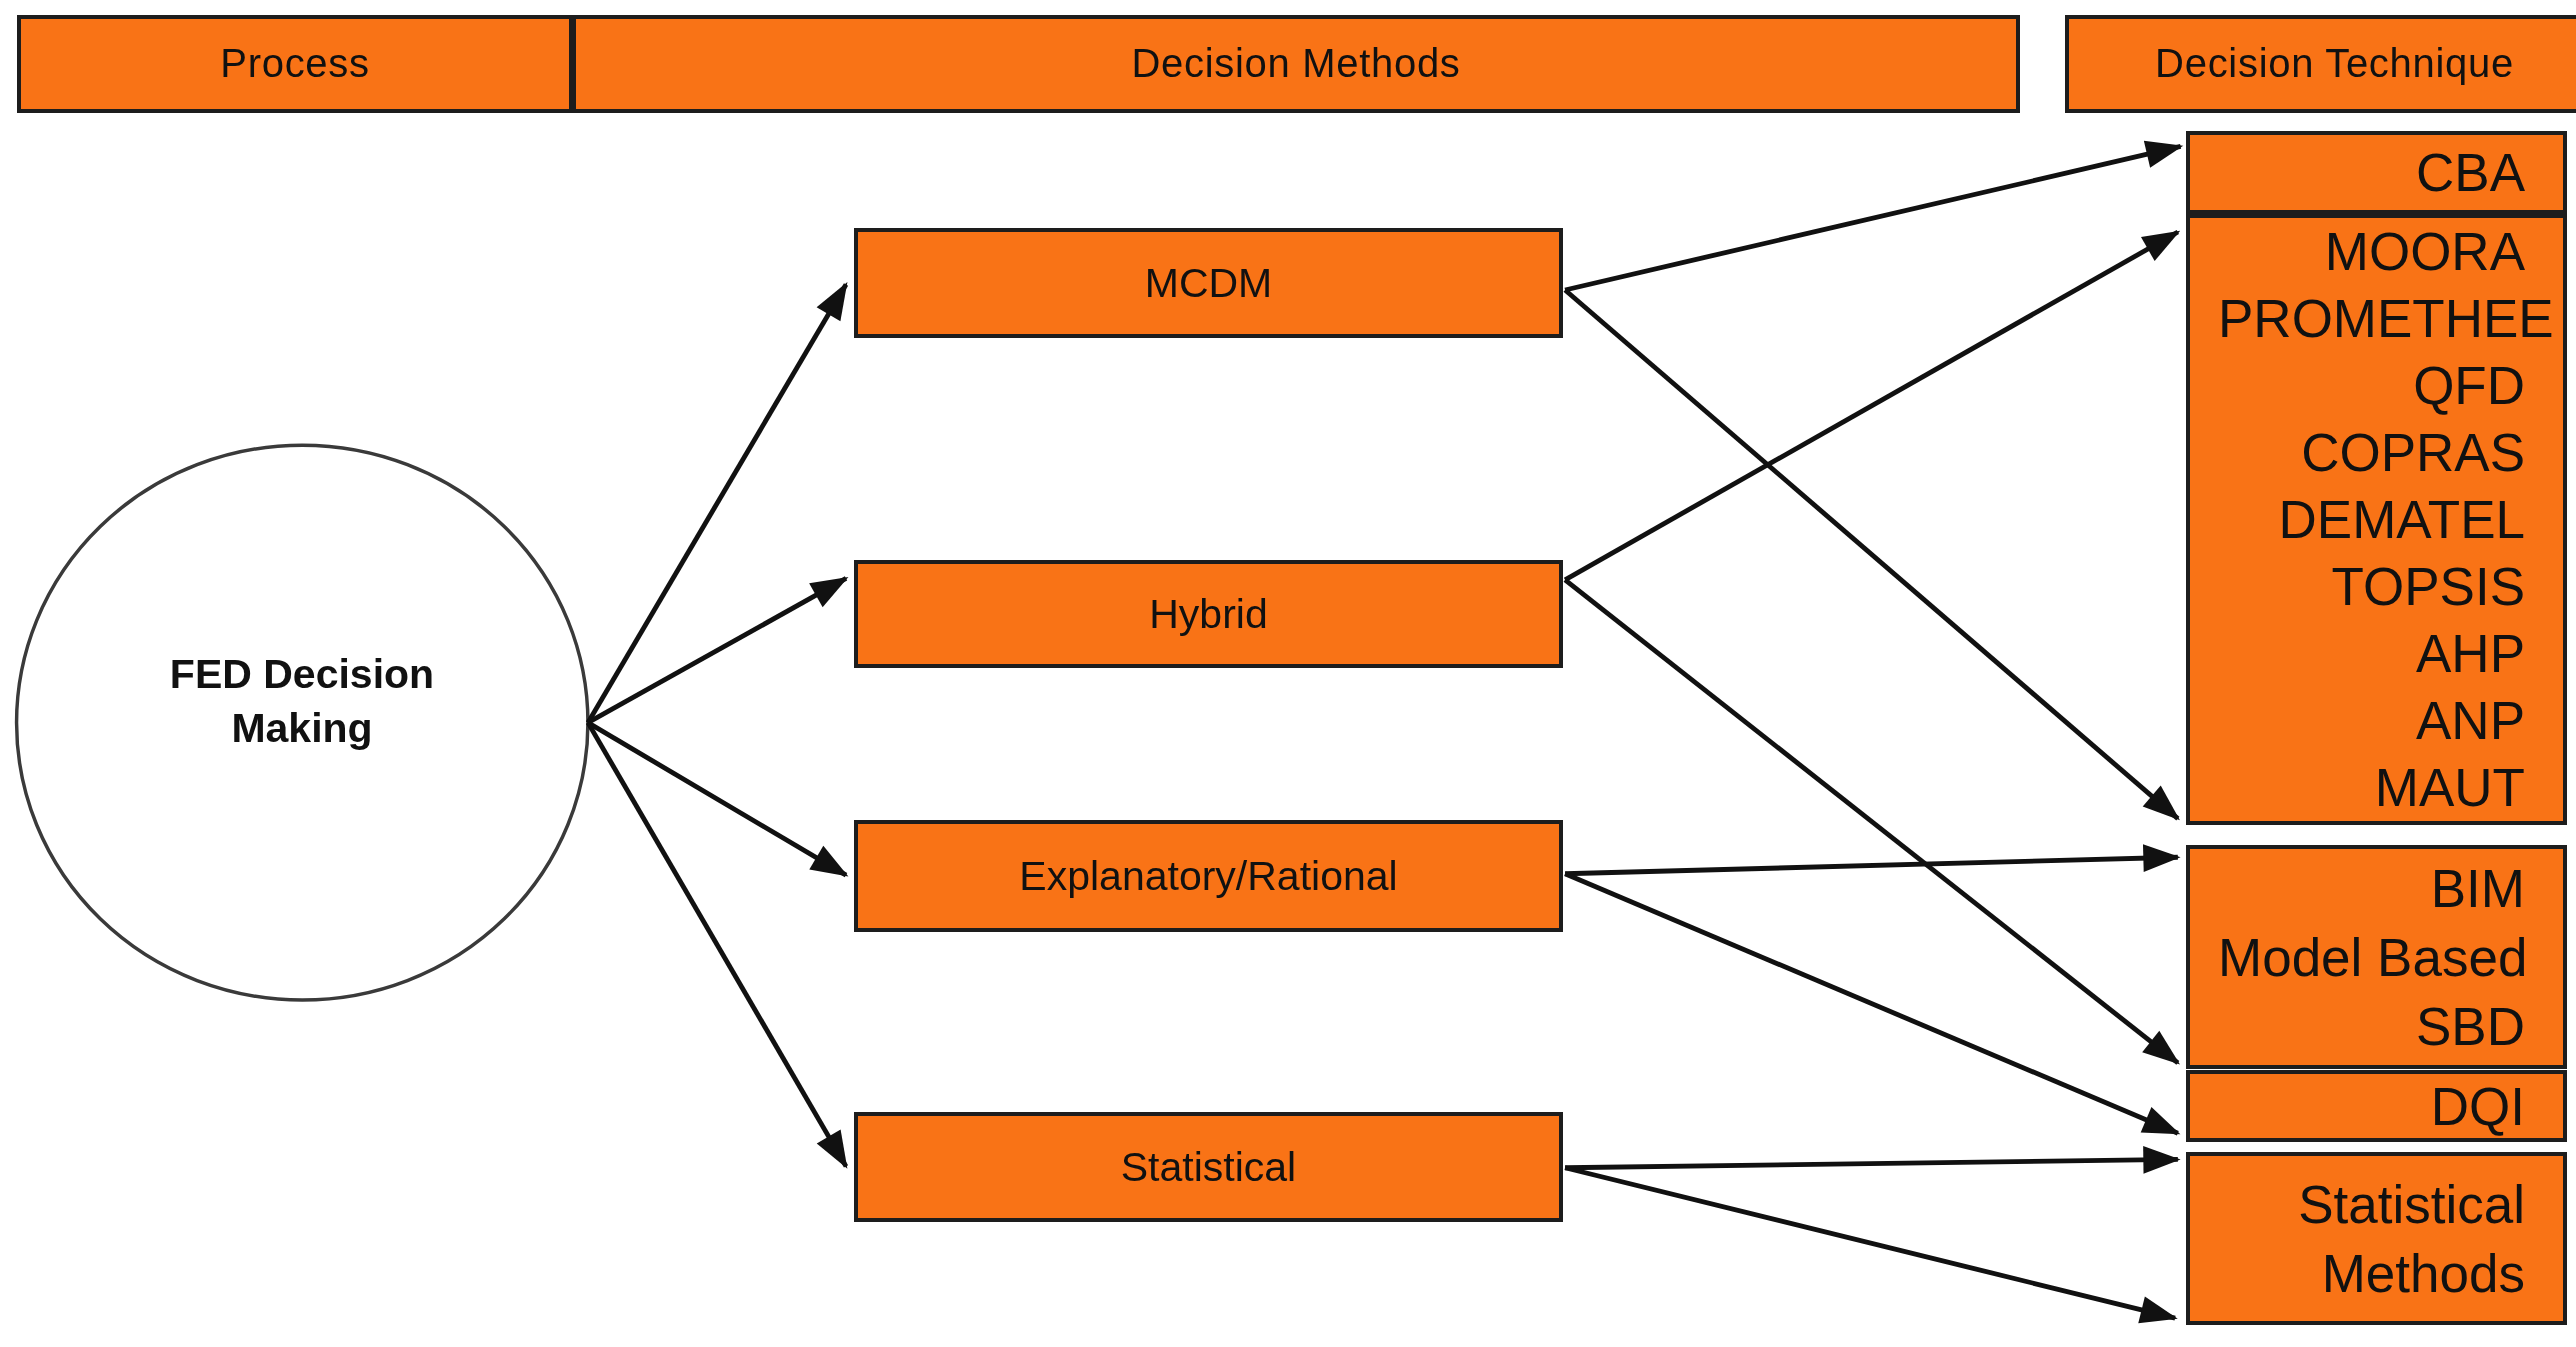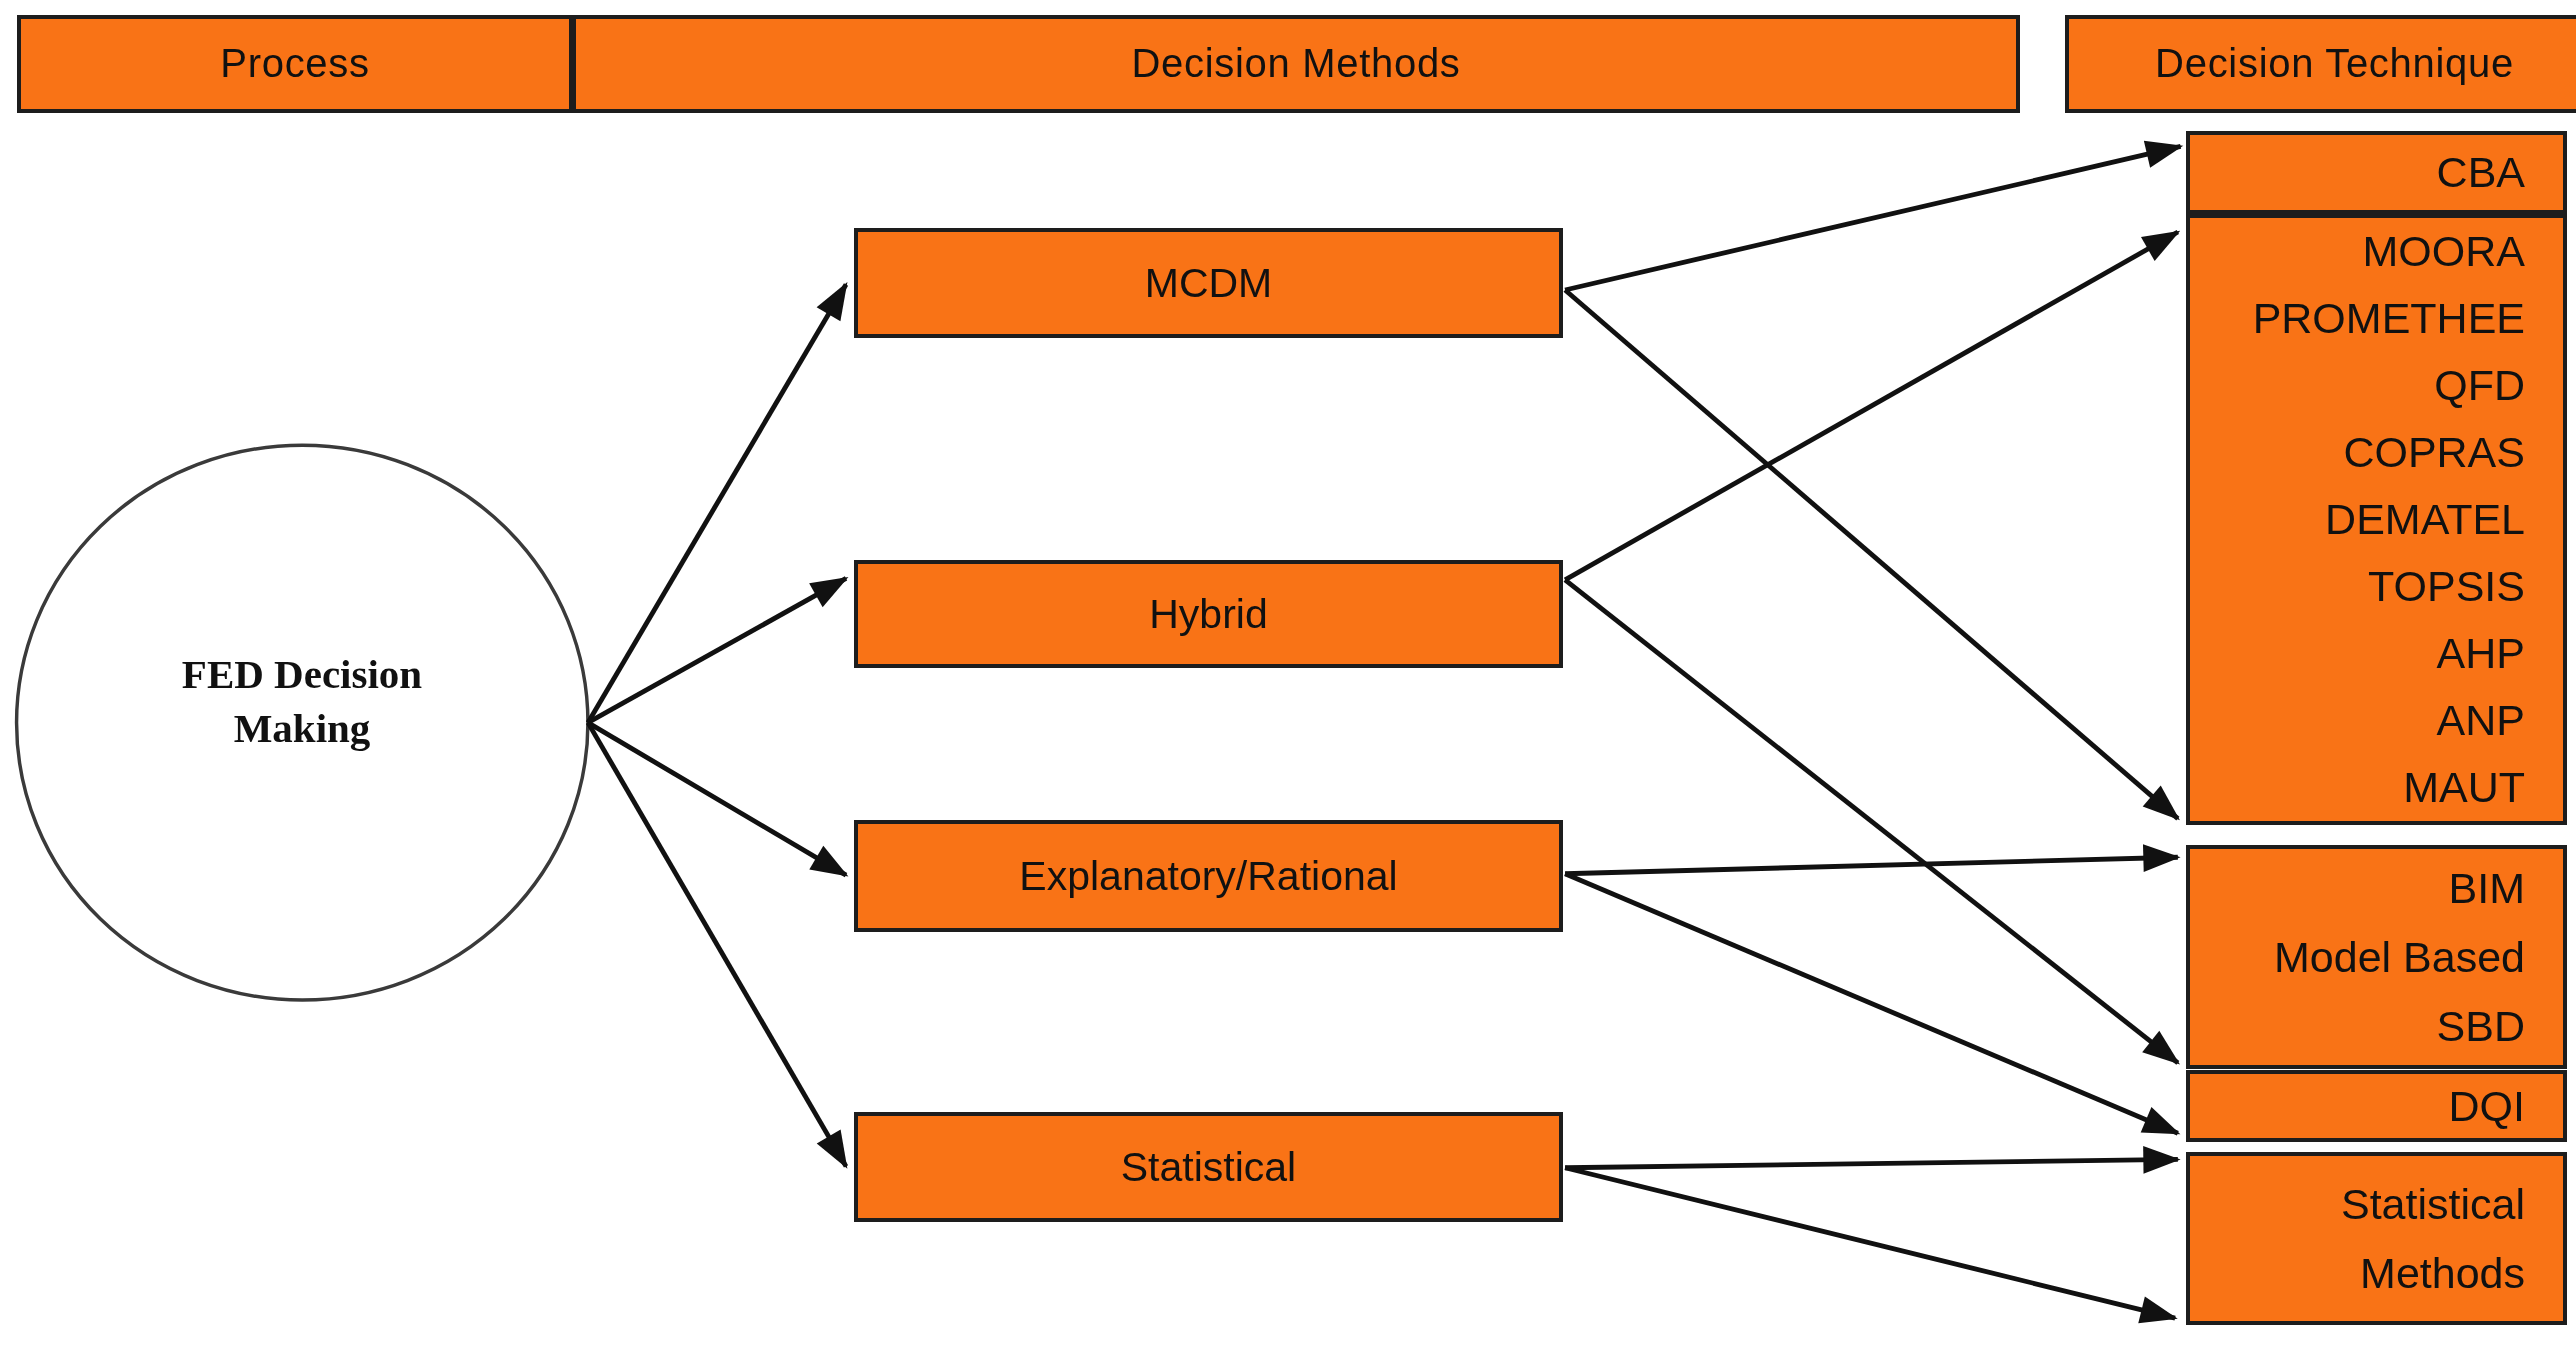--- a/index.html
+++ b/index.html
@@ -33,36 +33,36 @@
     align-items:center;
     justify-content:center;
     font-size:41px;
   }
   .tech-box{
     display:flex;
     flex-direction:column;
     justify-content:center;
     text-align:right;
     padding-right:38px;
-    font-size:43px;
+    font-size:53px;
+    padding-left:28px;
   }
   .tech-row{line-height:67px;white-space:nowrap;}
   .tech-box.t3 .tech-row{line-height:69px;}
   .tech-box.t5 .tech-row{line-height:69px;}
   #circle-label{
     position:absolute;
     left:95px;
     top:647px;
     width:414px;
     z-index:2;
     text-align:center;
     font-weight:bold;
     font-size:41px;
     line-height:54px;
-    font-family:Liberation Serif, serif;
   }
 </style>
 </head>
 <body>
 
 <div id="stage">
 
   <svg id="wires" width="2576" height="1348" viewBox="0 0 3733 1953">
     <defs>
       <marker id="ah" markerUnits="userSpaceOnUse" markerWidth="60" markerHeight="44" refX="52" refY="22" orient="auto">

